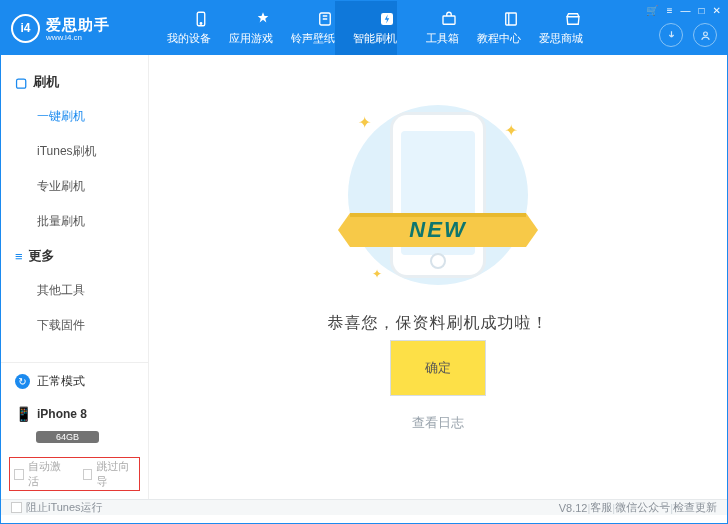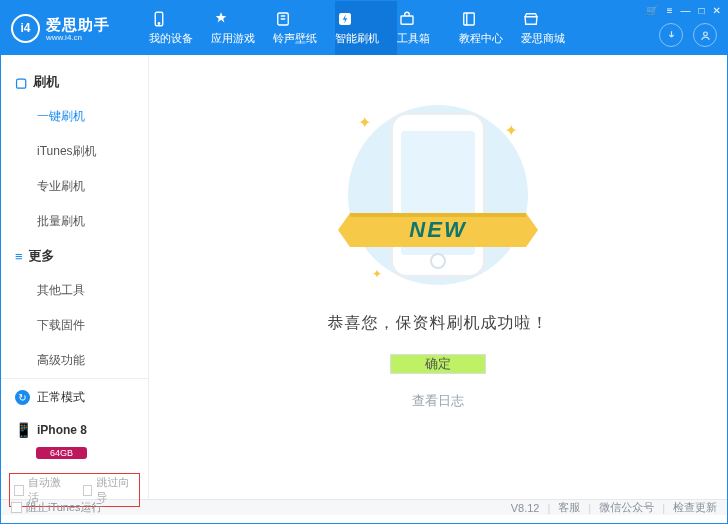--- a/index.html
+++ b/index.html
@@ -4,60 +4,60 @@
 <style>
 *{margin:0;padding:0;box-sizing:border-box;font-family:"Microsoft YaHei","PingFang SC",sans-serif;-webkit-font-smoothing:antialiased}
 body{width:728px;height:524px;overflow:hidden;background:#fff;border:1px solid #1b8aef}
 .header{height:54px;background:#1b8aef;display:flex;align-items:center;color:#fff;position:relative}
 .logo-wrap{display:flex;align-items:flex-end;padding-left:10px;width:148px}
 .logo-circle{width:29px;height:29px;border:2px solid #fff;border-radius:50%;display:flex;align-items:center;justify-content:center;font-weight:bold;font-size:12px;color:#fff}
 .logo-text{margin-left:6px;line-height:1.1}
 .logo-text .cn{font-size:15px;font-weight:bold;letter-spacing:1px}
 .logo-text .en{font-size:8px;opacity:.9}
 .nav{display:flex;height:100%}
-.nav-item{width:62px;display:flex;flex-direction:column;align-items:flex-start;justify-content:center;font-size:11px;cursor:pointer;gap:3px}
+.nav-item{width:62px;display:flex;flex-direction:column;align-items:flex-end;justify-content:center;font-size:11px;cursor:pointer;gap:3px}
 .nav-item.active{background:#0f78da}
 .nav-icon{width:20px;height:18px;display:flex;align-items:center;justify-content:center}
 .win-ctrls{position:absolute;right:6px;top:4px;display:flex;gap:8px;font-size:10px}
 .win-ctrls span{cursor:pointer;opacity:.95}
 .hdr-right{position:absolute;right:10px;bottom:8px;display:flex;gap:10px}
 .circle-btn{width:24px;height:24px;border:1.5px solid #87c3f5;border-radius:50%;display:flex;align-items:center;justify-content:center;color:#cfe7fb;cursor:pointer;font-size:13px}
 .body{display:flex;height:calc(100% - 54px - 24px)}
 .sidebar{width:148px;border-right:1px solid #eee;display:flex;flex-direction:column;background:#fff}
 .side-scroll{flex:1;padding-top:10px}
 .side-head{display:flex;align-items:center;gap:6px;padding:8px 14px;font-size:13px;color:#333;font-weight:600}
 .side-head .glyph{color:#1b8aef;font-size:13px}
 .side-item{padding:9px 14px 9px 36px;font-size:12px;color:#555;cursor:pointer}
 .side-item.active{color:#1b8aef}
 .side-bottom{border-top:1px solid #eee}
 .mode-row{display:flex;align-items:center;gap:7px;padding:10px 14px;font-size:12px;color:#333}
 .mode-ic{width:15px;height:15px;border-radius:50%;background:#1b8aef;display:flex;align-items:center;justify-content:center;color:#fff;font-size:10px}
 .dev-row{display:flex;align-items:center;gap:7px;padding:6px 14px 2px;font-size:12px;color:#333;font-weight:600}
 .dev-ic{width:15px;height:15px;color:#1b8aef;font-size:14px}
-.badge{margin:8px 0 8px 35px;display:inline-block;background:#be185d;color:#fff;font-size:9px;padding:1px 14px;border-radius:3px}
+.badge{margin:8px 0 8px 35px;display:inline-block;background:#737373;color:#fff;font-size:9px;padding:1px 20px;border-radius:3px}
 .opt-box{margin:6px 8px 8px;border:1.5px solid #e53935;padding:1px 4px;display:flex;gap:16px;font-size:11px;color:#aaa}
 .chk{display:flex;align-items:center;gap:4px}
 .chk-box{width:11px;height:11px;border:1px solid #ccc;background:#fff}
 .main{flex:1;position:relative;background:#fff;display:flex;flex-direction:column;align-items:center;padding-top:40px}
 .illus{width:220px;height:200px;position:relative;display:flex;align-items:center;justify-content:center}
 .big-circle{width:180px;height:180px;border-radius:50%;background:#dff1fb;position:absolute}
 .phone{width:90px;height:160px;background:#fff;border-radius:14px;position:relative;z-index:2;box-shadow:0 0 0 3px #e8eef2}
 .phone:before{content:"";position:absolute;inset:16px 8px 20px;background:#e6f4fd;border-radius:4px}
 .phone:after{content:"";position:absolute;bottom:6px;left:50%;transform:translateX(-50%);width:12px;height:12px;border:2px solid #d7e2ea;border-radius:50%}
 .ribbon{position:absolute;z-index:3;bottom:40px;width:200px;height:50px;display:flex;align-items:center;justify-content:center}
 .ribbon svg{position:absolute;inset:0}
 .ribbon-text{position:relative;color:#0f766e;font-weight:bold;font-size:22px;letter-spacing:2px;z-index:1;font-style:italic}
 .spark{position:absolute;color:#f7c948;font-size:16px}
 .s1{top:18px;left:30px}.s2{top:26px;right:30px}.s3{bottom:14px;left:44px;font-size:12px}
 .msg{margin-top:18px;font-size:16px;color:#444;letter-spacing:1px}
-.ok-btn{margin-top:20px;border:1px solid #d7dde2;background:#bef264;padding:0 34px;font-size:13px;color:#555;cursor:pointer}
+.ok-btn{margin-top:6px;border:1px solid #d7dde2;background:#fde047;padding:18px 34px;font-size:13px;color:#555;cursor:pointer}
 .log-link{margin-top:18px;font-size:13px;color:#9aa4ad;cursor:pointer}
 .footer{height:16px;background:#f5f7f8;border-top:1px solid #e6e9eb;display:flex;align-items:center;font-size:11px;color:#8a9199;padding:0 10px}
 .footer .left{display:flex;align-items:center;gap:5px}
-.footer .right{margin-left:auto;display:flex;align-items:center;gap:8px}
+.footer .right{margin-left:auto;display:flex;align-items:center;gap:0}
 .footer .sep{color:#cfd5da}
 </style>
 </head>
 <body>
 
 <div class="header">
   <div class="logo-wrap">
     <div class="logo-circle">i4</div>
     <div class="logo-text">
       <div class="cn">爱思助手</div>
@@ -164,21 +164,20 @@
           <div class="side-item">专业刷机</div>
           <div class="side-item">批量刷机</div>
         </div>
       <div class="side-head">
         <span class="glyph">≡</span>
         <span>更多</span>
       </div>
       <div id="sg2">
           <div class="side-item">其他工具</div>
           <div class="side-item">下载固件</div>
-          <div class="side-item">高级功能</div>
         </div>
     </div>
     <div class="side-bottom">
       <div class="mode-row">
         <div class="mode-ic">↻</div>
         <span>正常模式</span>
       </div>
       <div class="dev-row">
         <div class="dev-ic">📱</div>
         <span>iPhone 8</span>

